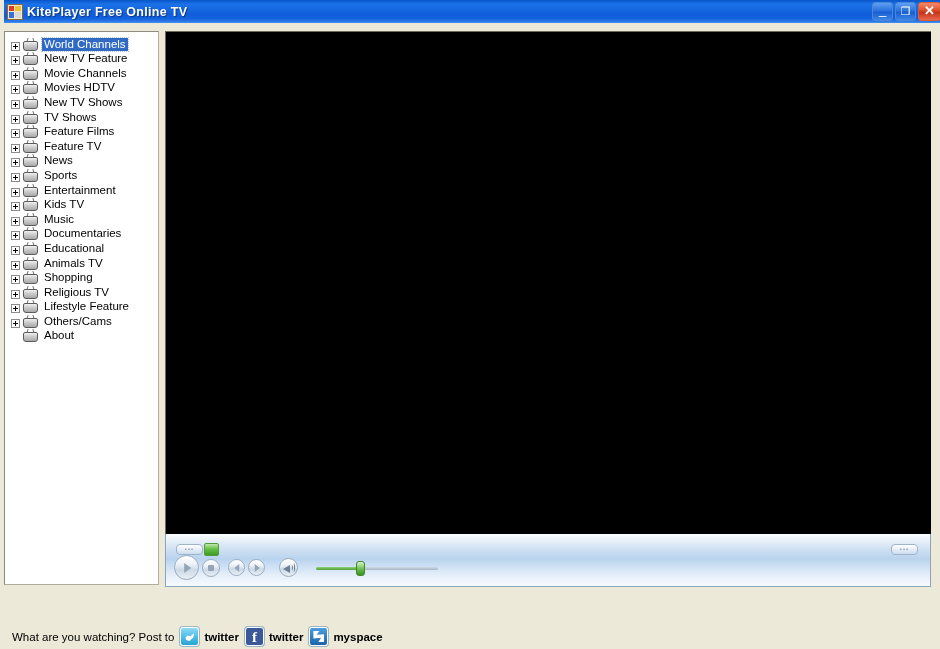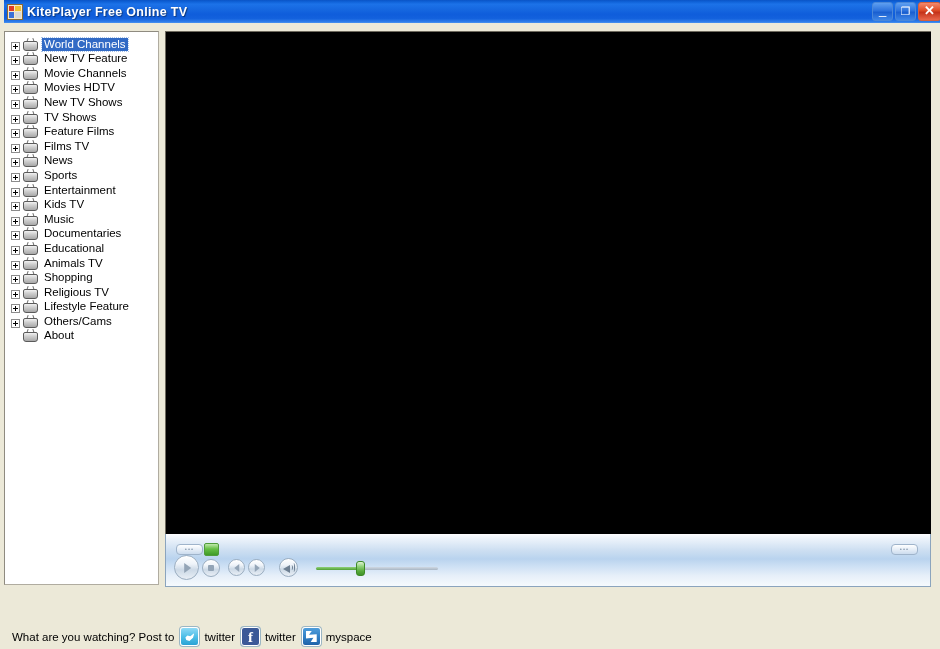--- a/index.html
+++ b/index.html
@@ -401,20 +401,21 @@
     position: relative;
     box-sizing: border-box;
     flex: 0 0 auto;
   }
   .social .slabel {
     font-size: 11.5px;
     margin-left: 5px;
     color: #000000;
     white-space: nowrap;
     font-family: "Liberation Sans", sans-serif;
+    font-weight: bold;
   }
   .sicon.twitter {
     background: linear-gradient(to bottom, #8fd9f5 0%, #4fbfe8 50%, #2aa3d4 100%);
     border: 1px solid #ffffff;
     box-shadow: 0 0 0 1px #9bb6c4;
   }
   .sicon.twitter::after {
     content: "";
     position: absolute;
     left: 4px; top: 5px;
@@ -543,21 +544,21 @@
           </span>
           <span class="tree-label">Feature Films</span>
         </div>
         <div class="tree-row">
           <span class="tree-expander"></span>
           <span class="tv-icon">
             <span class="ant-l"></span>
             <span class="ant-r"></span>
             <span class="body"></span>
           </span>
-          <span class="tree-label">Films TV</span>
+          <span class="tree-label">Feature TV</span>
         </div>
         <div class="tree-row">
           <span class="tree-expander"></span>
           <span class="tv-icon">
             <span class="ant-l"></span>
             <span class="ant-r"></span>
             <span class="body"></span>
           </span>
           <span class="tree-label">News</span>
         </div>

